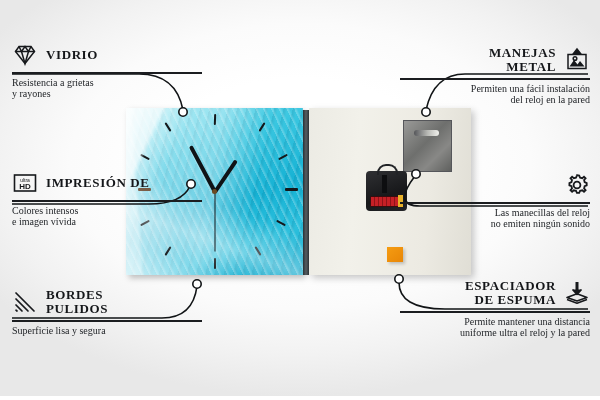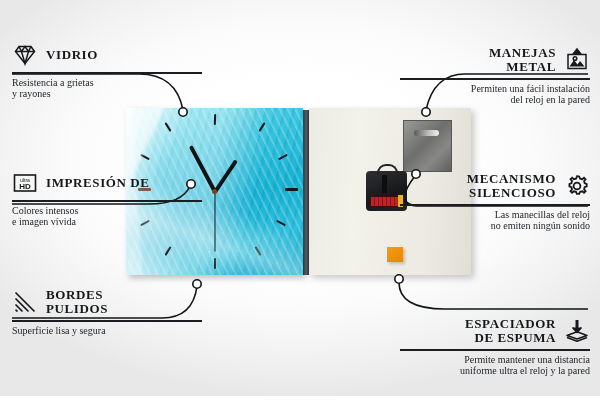--- a/index.html
+++ b/index.html
@@ -103,21 +103,21 @@
   .sub{
     font-family:"Liberation Serif", serif;
     font-size:10px;line-height:11px;color:#23262a;
   }
   
   #f-vidrio{top:42px;}
   #f-impresion{top:170px;}
   #f-bordes{top:288px;}
   #f-manejas{top:34px;margin-top:12px;}
   #f-mecanismo{top:172px;}
-  #f-espaciador{top:279px;margin-top:38px;}
+  #f-espaciador{top:279px;}
   
   #wires{position:absolute;left:0;top:0;width:600px;height:400px;pointer-events:none;}
 </style>
 </head>
 <body>
 
 <div id="stage">
 
   <div id="product">
 
@@ -270,24 +270,20 @@
   <div class="feat right" id="f-mecanismo">
     <div class="head">
       <span class="ficon">
         <svg viewBox="0 0 26 26">
             <g fill="none" stroke="currentColor" stroke-width="1.8">
           <path d="M13 3.2 l2.2 .35 .9 2.1 2.2 .5 1.7-1.5 1.6 1.6 -1.5 1.7 .5 2.2 2.1 .9 .0 2.3 -2.1 .9 -.5 2.2 1.5 1.7 -1.6 1.6 -1.7-1.5 -2.2 .5 -.9 2.1 -2.3 0 -.9-2.1 -2.2-.5 -1.7 1.5 -1.6-1.6 1.5-1.7 -.5-2.2 -2.1-.9 0-2.3 2.1-.9 .5-2.2 -1.5-1.7 1.6-1.6 1.7 1.5 2.2-.5 .9-2.1 Z"></path>
           <circle cx="13" cy="13" r="3.4"></circle>
             </g>
           </svg>
       </span>
-      <span class="htxt">
-        <span>MECANISMO</span><br>
-        <span>SILENCIOSO</span>
-      </span>
     </div>
     <div class="rule"></div>
     <div class="sub">
       <span>Las manecillas del reloj</span><br>
       <span>no emiten ningún sonido</span>
     </div>
   </div>
 
   <div class="feat right" id="f-espaciador">
     <div class="head">

